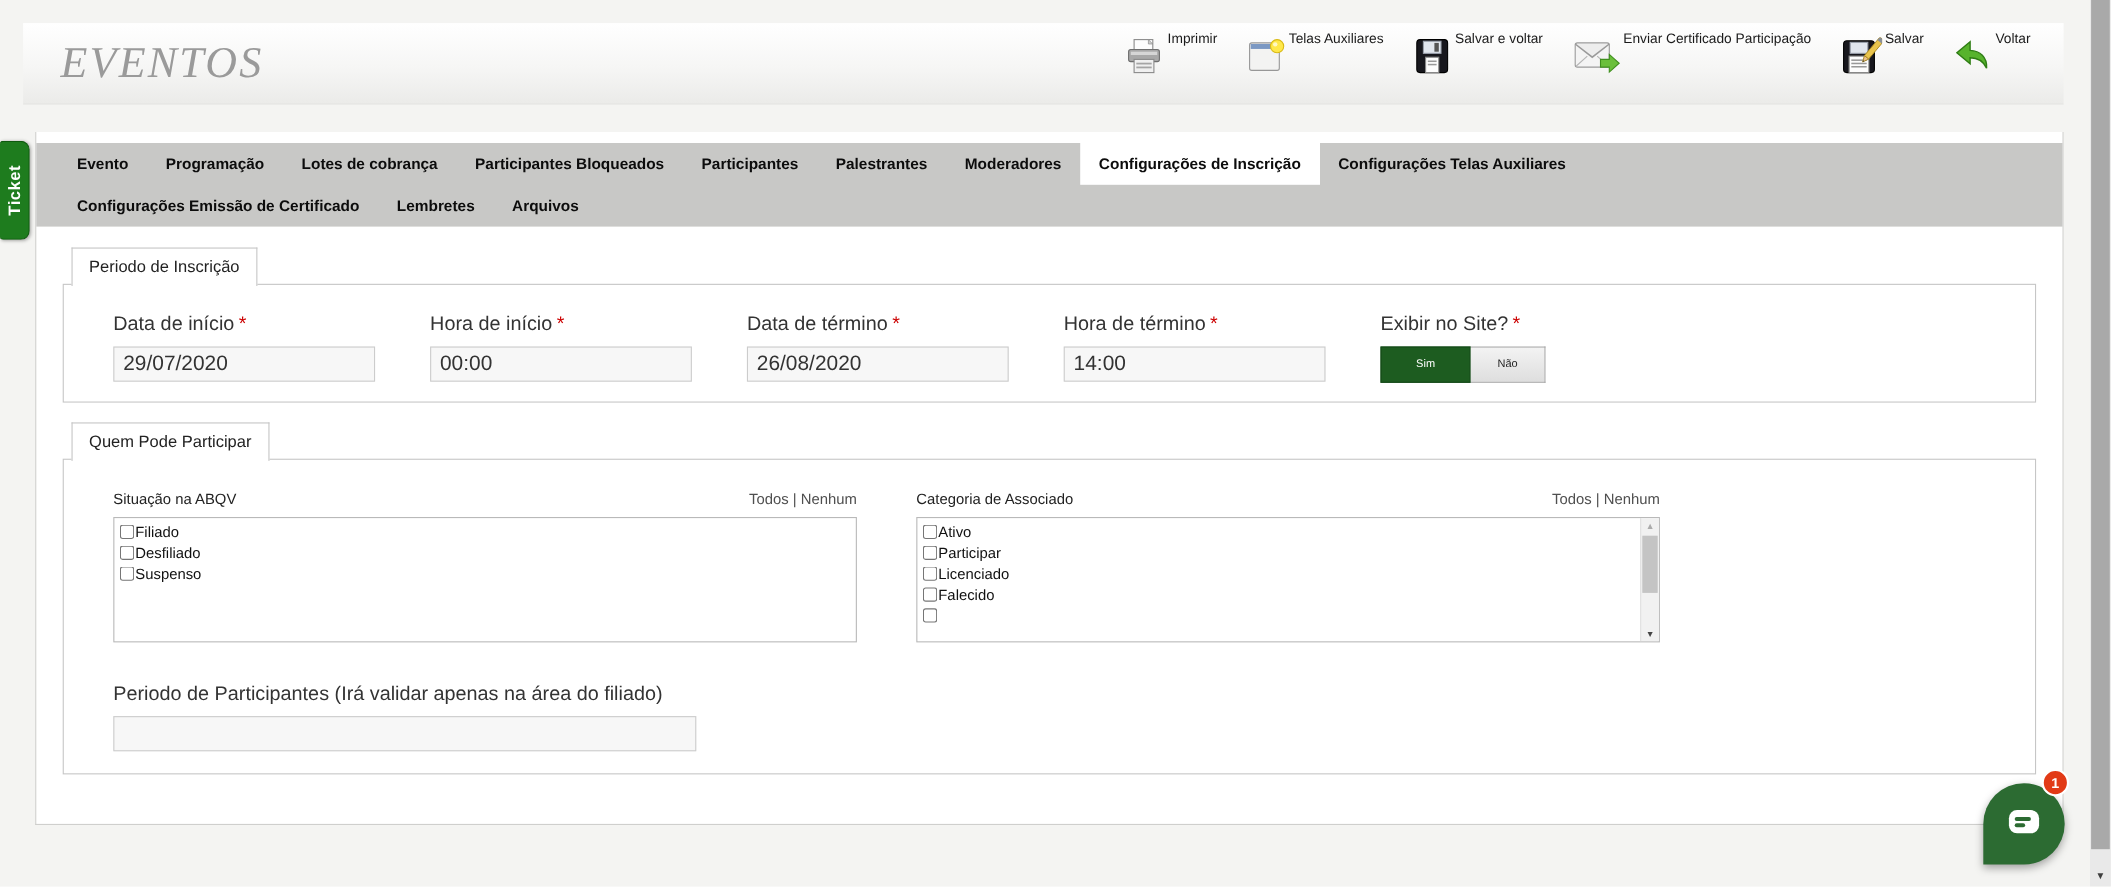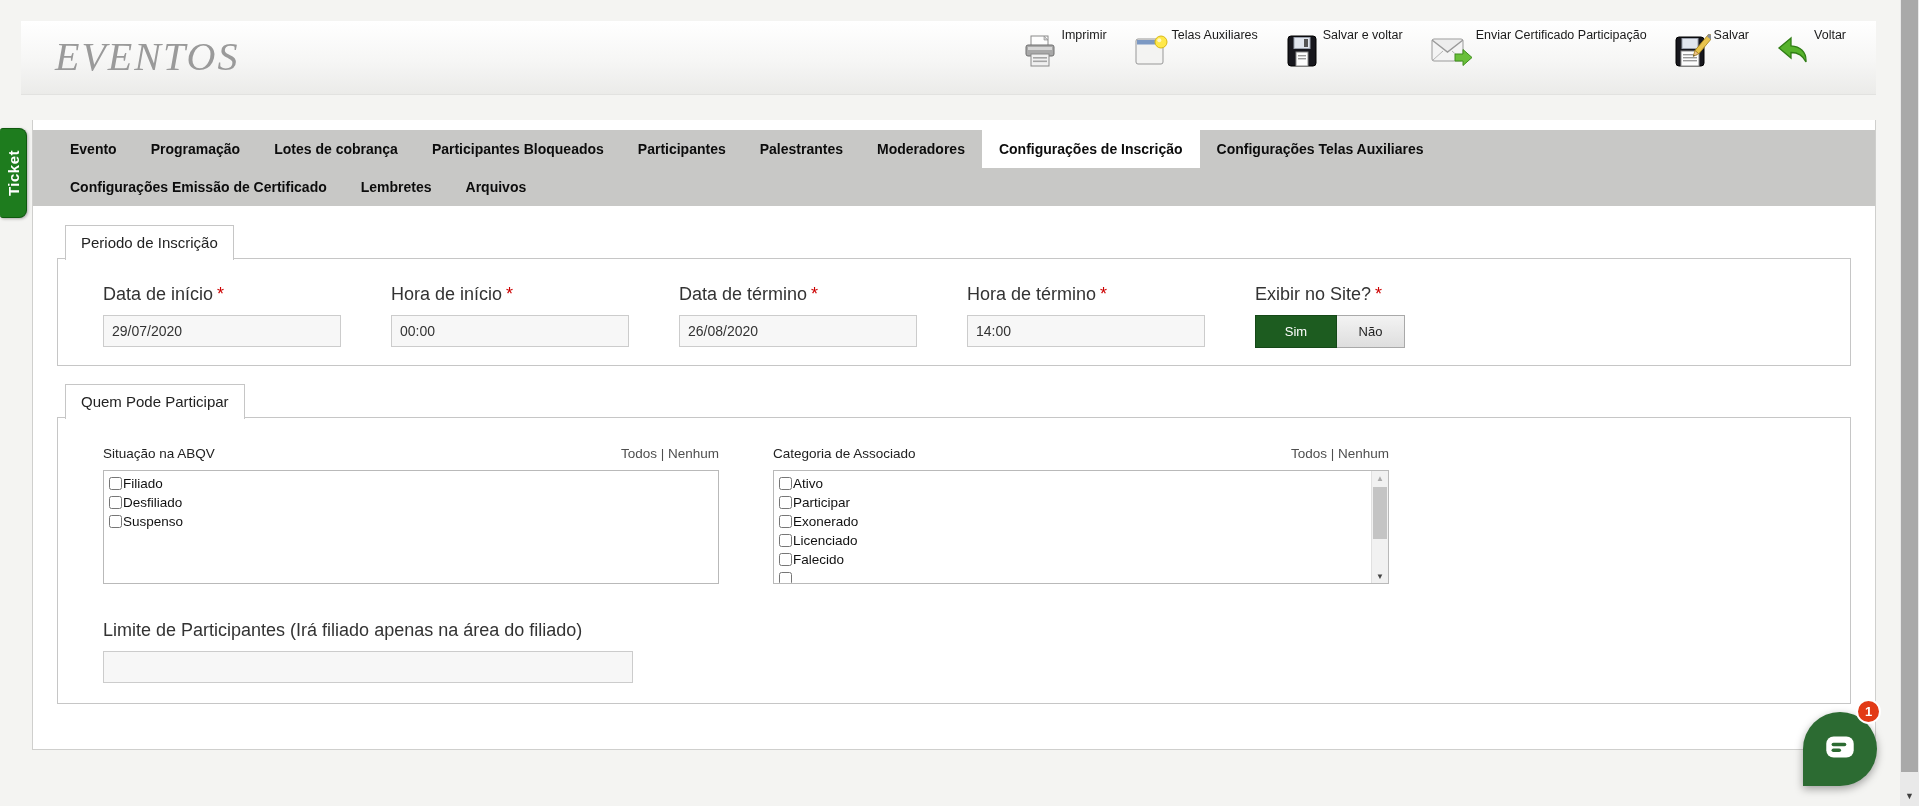--- a/index.html
+++ b/index.html
@@ -37,28 +37,28 @@
   .panel1 { margin-top:52px; height:108px; }
   .panel2 { margin-top:51px; }
   .legend { position:absolute; top:-34px; left:7px; height:35px; background:#fff; border:1px solid #c6c6c6;
             border-bottom:none; padding:8px 15px 0; font-size:15px; color:#222; white-space:nowrap; }
 
   .fields { display:flex; padding:25px 0 0 45px; }
   .fgroup { width:238px; margin-right:50px; }
   .flabel { font-size:18px; color:#333; margin-bottom:10px; white-space:nowrap; }
   .req { color:#cc0000; margin-left:4px; }
   .finput { width:238px; height:32px; border:1px solid #ccc; background:#f7f7f7; padding:0 8px;
-            font-size:14px; color:#333; font-family:inherit; outline:none; }
+            font-size:19px; color:#333; font-family:inherit; outline:none; }
   .toggle { display:flex; }
-  .tg-btn { height:33px; display:flex; align-items:center; justify-content:center; font-size:13px; cursor:pointer; }
+  .tg-btn { height:33px; display:flex; align-items:center; justify-content:center; font-size:10px; cursor:pointer; }
   .tg-sel { width:82px; background:#1d5c20; color:#fff; border:1px solid #154818; }
   .tg-unsel { width:68px; background:linear-gradient(#f3f3f3,#dedede); color:#222; border:1px solid #a9a9a9; border-left:none; }
 
   .cols { display:flex; gap:54px; padding:28px 0 0 45px; }
-  .col { width:616px; }
+  .col { width:676px; }
   .col-head { display:flex; justify-content:space-between; align-items:flex-end; margin-bottom:9px; }
   .col-label { font-size:13.5px; color:#222; }
   .links { font-size:13.5px; color:#4f4f4f; }
   .minilink { cursor:pointer; }
   .listbox { position:relative; height:114px; border:1px solid #b9b9b9; background:#fff; overflow:hidden;
              padding:3px 0 0 5px; }
   .cbitem { display:flex; align-items:center; height:19px; font-size:13.5px; color:#111; cursor:default; }
   .cb { width:13px; height:13px; margin:0 1px 0 0; }
   .with-scroll .list-items { margin-right:18px; }
   .fake-scrollbar { position:absolute; top:0; right:0; bottom:0; width:17px; background:#f1f1f1; border-left:1px solid #e0e0e0; }
@@ -244,44 +244,40 @@
               <label class="cbitem">
                 <input class="cb" type="checkbox" style="">
                 <span class="cbtext">Ativo</span>
               </label>
               <label class="cbitem">
                 <input class="cb" type="checkbox" style="">
                 <span class="cbtext">Participar</span>
               </label>
               <label class="cbitem">
                 <input class="cb" type="checkbox" style="">
-                <span class="cbtext">Exonerado</span>
-              </label>
-              <label class="cbitem">
-                <input class="cb" type="checkbox" style="">
                 <span class="cbtext">Licenciado</span>
               </label>
               <label class="cbitem">
                 <input class="cb" type="checkbox" style="">
                 <span class="cbtext">Falecido</span>
               </label>
               <label class="cbitem">
                 <input class="cb" type="checkbox" style="">
               </label>
             </div>
           <div class="fake-scrollbar">
             <div class="sb-up">▲</div>
             <div class="sb-thumb"></div>
             <div class="sb-down">▼</div>
           </div>
         </div>
       </div>
     </div>
     <div class="limite">
-      <div class="flabel">Limite de Participantes (Irá filiado apenas na área do filiado)</div>
+      <div class="flabel">Periodo de Participantes (Irá validar apenas na área do filiado)</div>
       <input class="finput" readonly="" value="" style="">
     </div>
   </div>
 </div>
 
 <div class="chat">
   <span>
     <svg width="38" height="38" viewBox="0 0 36 36">
         <rect x="5" y="8" width="26" height="20" rx="7" fill="#ffffff"></rect>
         <rect x="10" y="14" width="14" height="3.4" rx="1.7" fill="#2c6b32"></rect>

